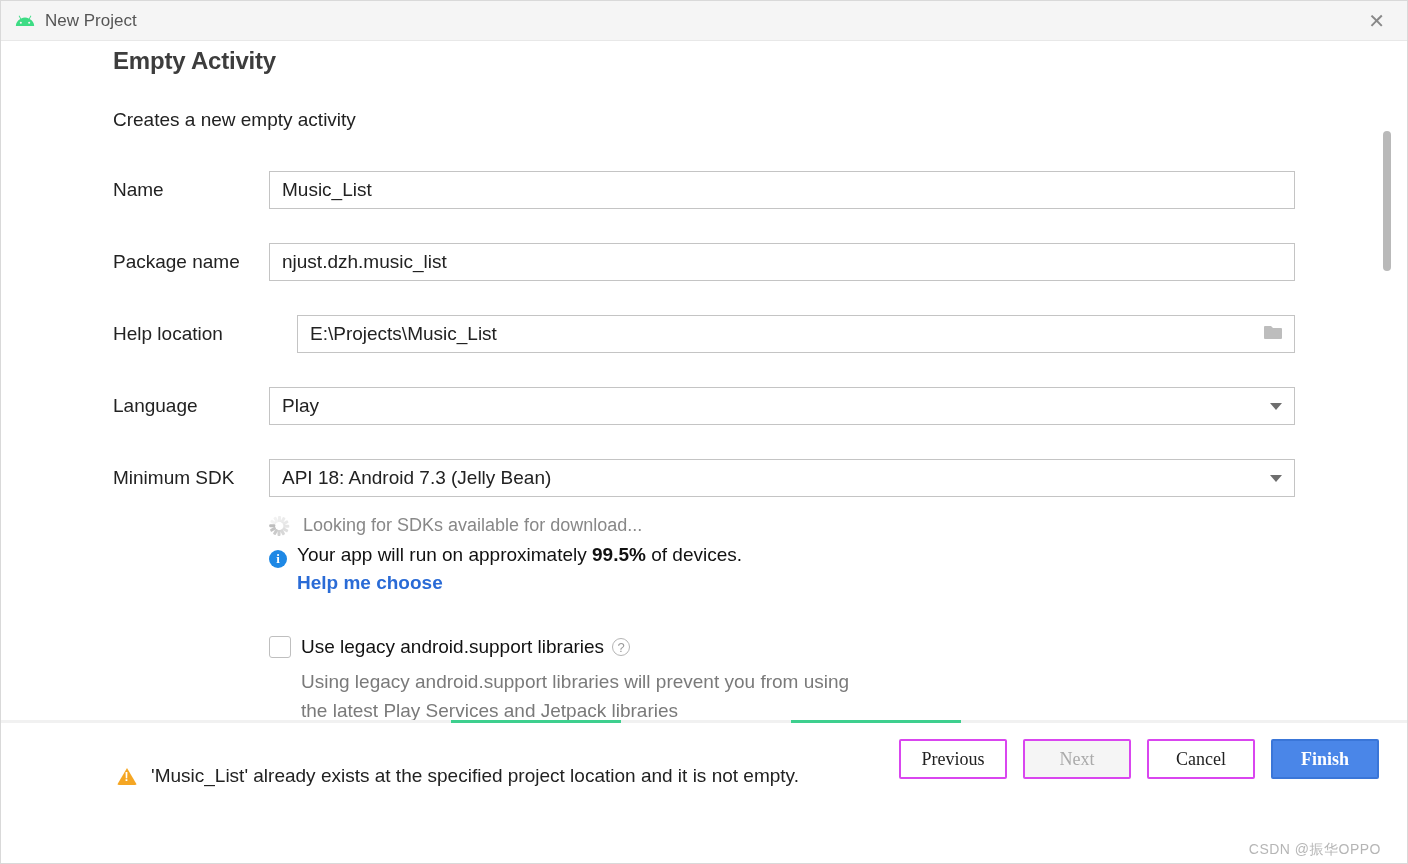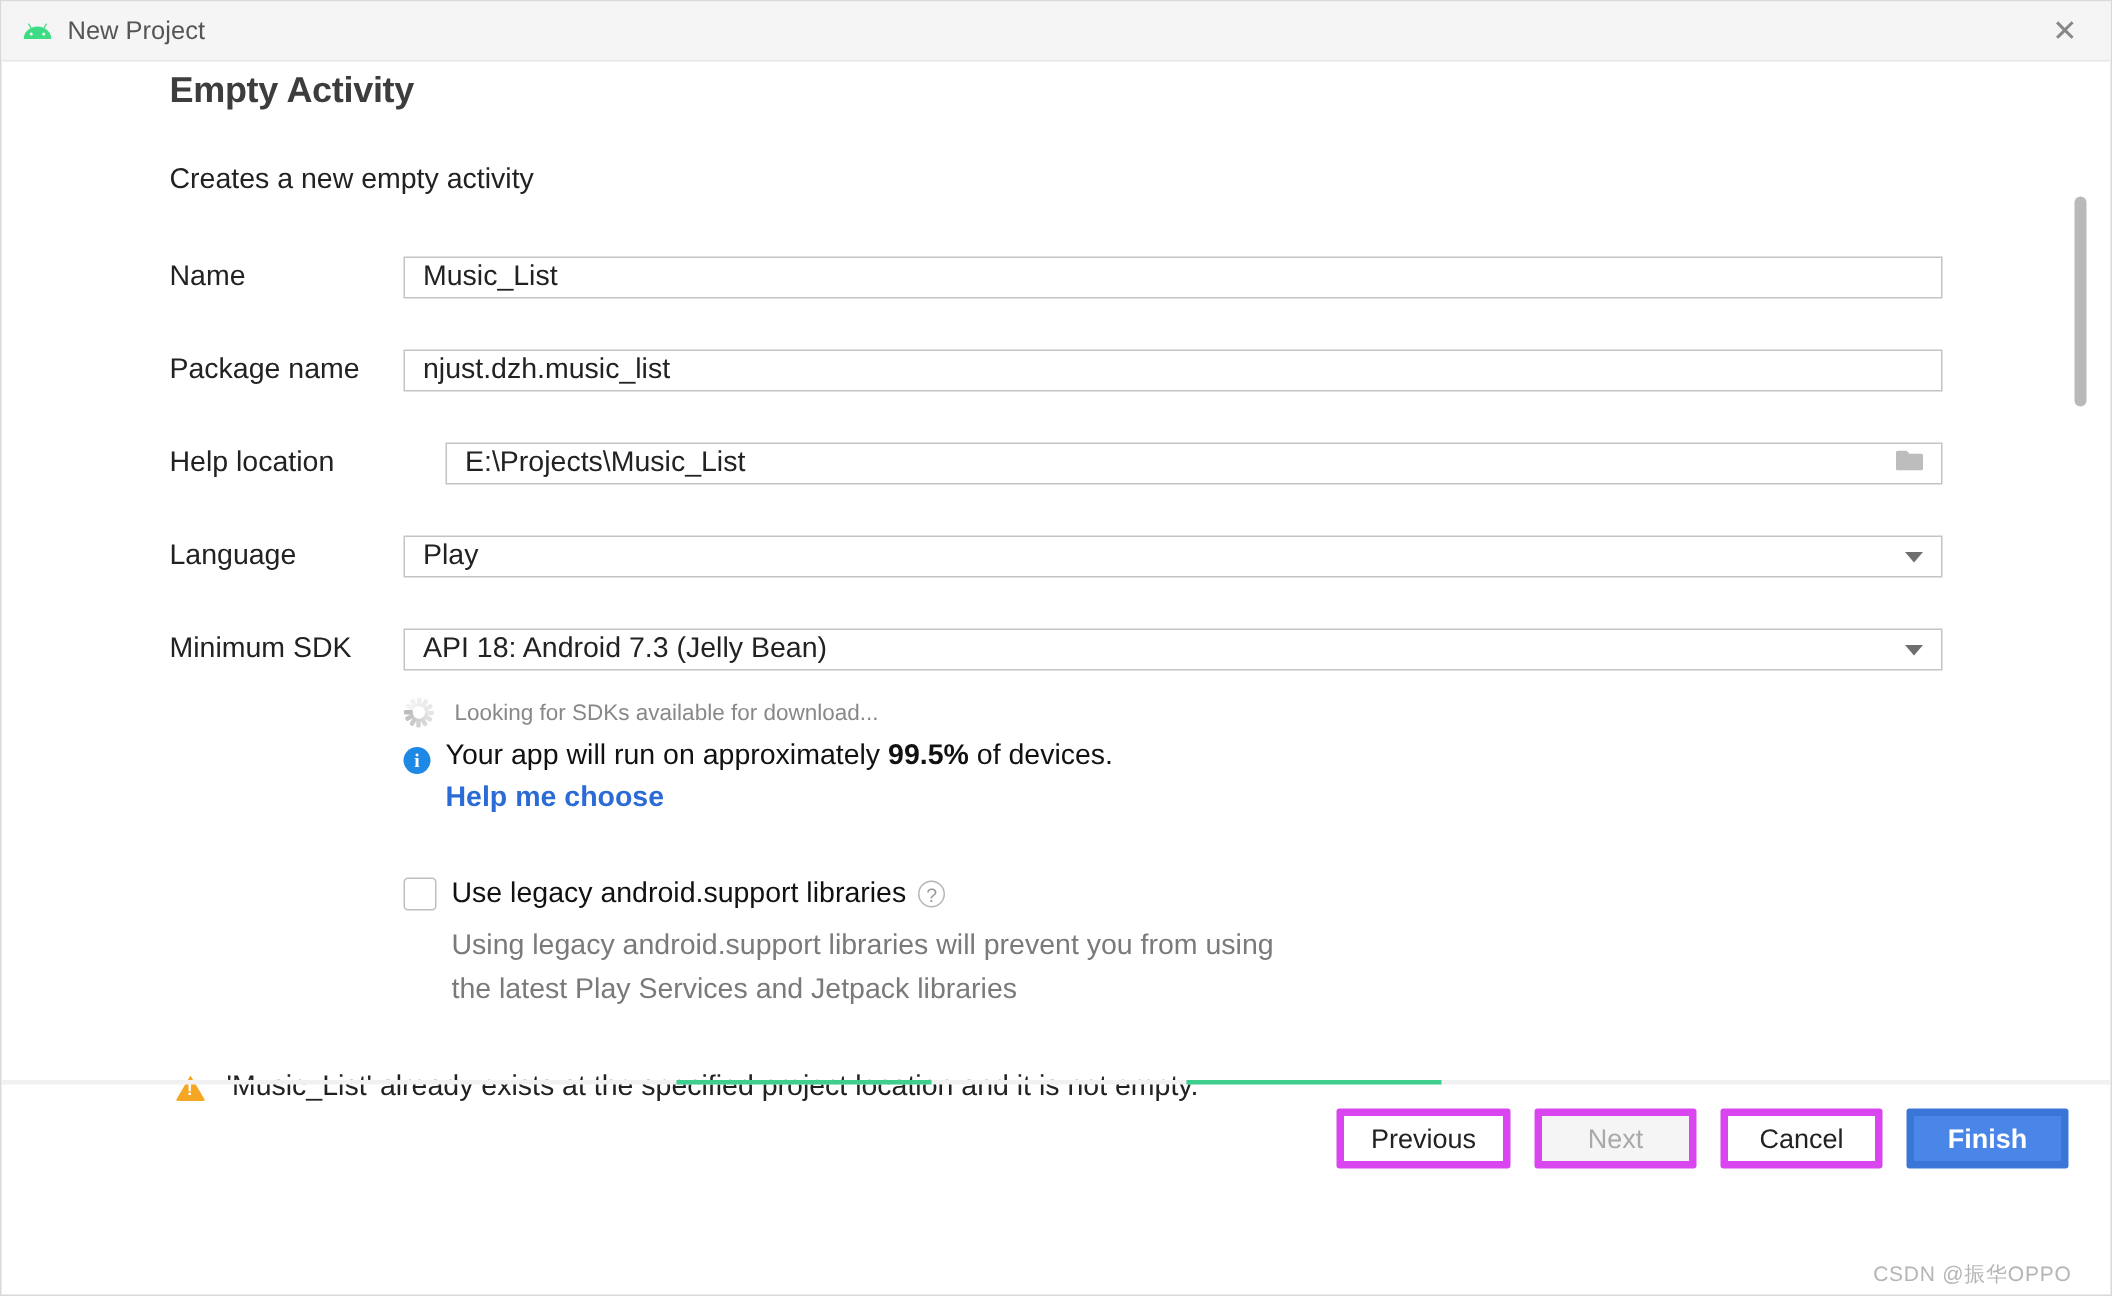--- a/index.html
+++ b/index.html
@@ -12,28 +12,28 @@
 
   .body { position: relative; padding: 0 0 0 0; height: 752px; overflow: hidden; }
   .scroll-ind { position: absolute; right: 16px; top: 90px; width: 8px; height: 140px; background: #b9b9b9; border-radius: 4px; }
 
   .content { padding: 0 112px 0 112px; }
   .cut-heading { font-size: 24px; font-weight: 700; color: #333; margin-top: 6px; margin-bottom: 34px; letter-spacing: -0.2px; opacity: 0.95; }
   .subtitle { font-size: 19px; color: #222; margin-bottom: 40px; }
 
   .form-row { display: flex; align-items: center; margin-bottom: 34px; }
   .form-label { width: 156px; font-size: 19px; color: #222; }
-  .input, .select { flex: 1; height: 28px; border: 1px solid #c4c4c4; padding: 0 12px; font-size: 19px; color: #222; background: #fff; display: flex; align-items: center; position: relative; }
+  .input, .select { flex: 1; height: 38px; border: 1px solid #c4c4c4; padding: 0 12px; font-size: 19px; color: #222; background: #fff; display: flex; align-items: center; position: relative; }
   .input-wrap { flex: 1; position: relative; padding-left: 28px; }
   .input-folder-icon { position: absolute; right: 12px; top: 50%; transform: translateY(-50%); }
   .select { justify-content: space-between; }
   .caret { width: 0; height: 0; border-left: 6px solid transparent; border-right: 6px solid transparent; border-top: 7px solid #6e6e6e; }
 
   .indent-block { margin-left: 156px; }
-  .loading-row { display: flex; align-items: center; font-size: 15px; color: #888; margin-top: 6px; margin-bottom: 8px; }
+  .loading-row { display: flex; align-items: center; font-size: 18px; color: #888; margin-top: 6px; margin-bottom: 8px; }
   .spinner { width: 20px; height: 20px; margin-right: 14px; position: relative; }
   .spinner span { position: absolute; width: 2.5px; height: 6px; background: #bdbdbd; left: 9px; top: 0; transform-origin: 1.25px 10px; border-radius: 1px; }
   .info-row { display: flex; align-items: baseline; font-size: 19px; color: #111; }
   .info-icon { width: 18px; height: 18px; border-radius: 50%; background: #1e88e5; color: #fff; font-size: 13px; font-weight: 700; display: inline-flex; align-items: center; justify-content: center; margin-right: 10px; position: relative; top: 2px; font-style: normal; font-family: Georgia, serif; }
   .help-link { color: #2a6bd6; font-size: 19px; margin-left: 28px; margin-top: 6px; display: inline-block; font-weight: bold; }
 
   .checkbox-row { display: flex; align-items: center; margin-top: 42px; }
   .checkbox { width: 22px; height: 22px; border: 1.5px solid #bfbfbf; border-radius: 3px; margin-right: 10px; background: #fff; }
   .checkbox-label { font-size: 19px; color: #111; }
   .q-icon { display: inline-flex; width: 18px; height: 18px; border: 1.5px solid #b5b5b5; border-radius: 50%; color: #9a9a9a; font-size: 13px; align-items: center; justify-content: center; margin-left: 8px; }
@@ -42,21 +42,21 @@
   .warning-row { display: flex; align-items: center; margin-top: 40px; padding: 0 0 0 4px; }
   .warn-icon { width: 0; height: 0; border-left: 10px solid transparent; border-right: 10px solid transparent; border-bottom: 17px solid #f5a623; position: relative; margin-right: 14px; border-radius: 2px; }
   .warn-icon::after { content: "!"; position: absolute; left: -2.5px; top: 2px; color: #fff; font-size: 12px; font-weight: 700; }
   .warn-text { font-size: 19px; color: #222; }
 
   .sep { position: absolute; left: 0; right: 0; bottom: 70px; height: 3px; background: #f1f1f1; }
   .accent1 { position: absolute; bottom: 70px; height: 3px; background: #3ecf8e; left: 450px; width: 170px; }
   .accent2 { position: absolute; bottom: 70px; height: 3px; background: #3ecf8e; left: 790px; width: 170px; }
 
   .buttons { position: absolute; right: 28px; bottom: 14px; display: flex; gap: 16px; }
-  .btn { min-width: 108px; height: 40px; border: 5px solid #d946ef; background: #fff; font-size: 18px; color: #222; display: flex; align-items: center; justify-content: center; border-radius: 2px; padding: 0 18px; }
+  .btn { min-width: 108px; height: 40px; border: 2px solid #d946ef; background: #fff; font-size: 18px; color: #222; display: flex; align-items: center; justify-content: center; border-radius: 2px; padding: 0 18px; font-family: Liberation Serif, serif; }
   .btn.disabled { color: #aaa; background: #f5f5f5; }
   .btn.primary { background: #4a86e8; color: #ffffff; border-color: #3a76d8; font-weight: 600; }
 
   .watermark { position: absolute; right: 26px; bottom: 4px; font-size: 14px; color: rgba(120,120,120,0.55); letter-spacing: 0.5px; }
 </style>
 </head>
 <body>
 
 <div class="window">
   <div class="titlebar">

